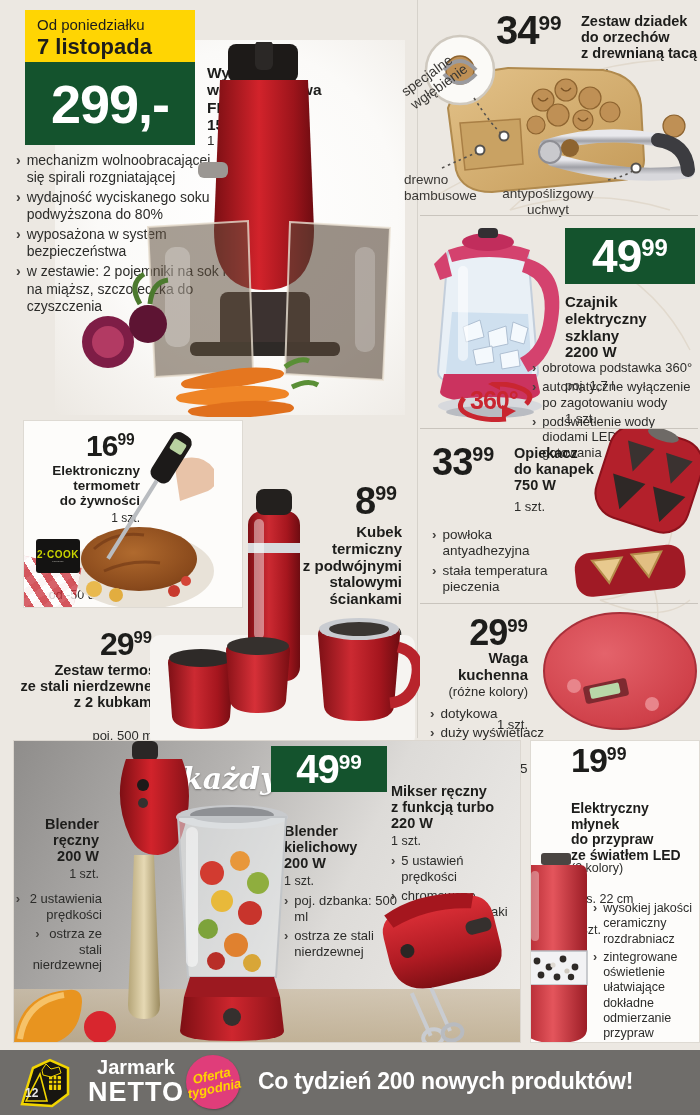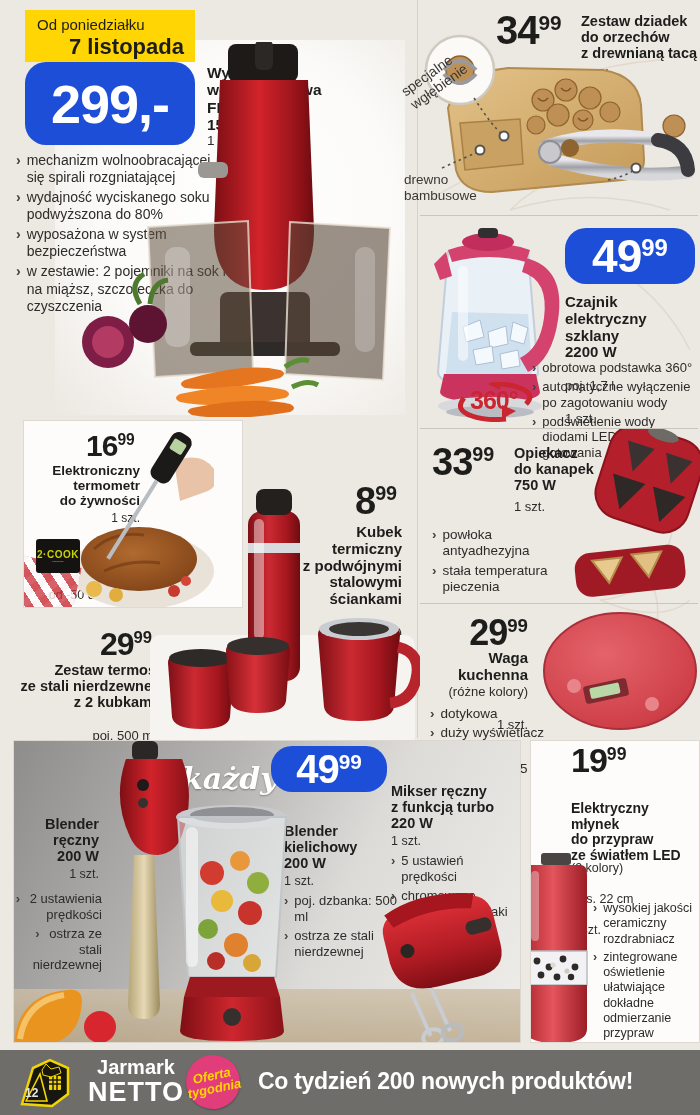--- a/index.html
+++ b/index.html
@@ -10,21 +10,21 @@
     background:#ecE8e2; overflow:hidden;
   }
   .abs { position:absolute; }
   
   .pre { white-space:pre-line; }
   .t-bold { font-weight:bold; color:#1d1d1b; line-height:1.12; white-space:pre-line; }
   .sub { color:#2c2c2a; line-height:1.25; white-space:pre-line; }
   .price-dark { color:#1d1d1b; font-weight:800; letter-spacing:-1px; }
   .price-dark .gr, .price-light .gr { font-size:.52em; vertical-align:super; letter-spacing:0; }
   .price-light { color:#fff; font-weight:800; letter-spacing:-1px; }
-  .orange-box { background:#1d4ed8; display:flex; align-items:center; justify-content:center;border-radius:21px; }
+  .orange-box { background:#14532d; display:flex; align-items:center; justify-content:center; }
   ul.bullets { list-style:none; }
   ul.bullets li { display:flex; color:#2c2c2a; line-height:1.22; margin-bottom:3px; }
   ul.bullets .chev { margin-right:6px; font-weight:bold; color:#44423f; flex:0 0 auto; }
   ul.bullets.right li { display:block; text-align:right; }
   .right { text-align:right; }
   .sep-h { background:#c9c4bd; height:1px; }
   .sep-v { background:#d6d2cb; width:1px; }
   .card-white { background:#fdfcfa; border:1px solid #dedad3; }
   .callout { color:#3a3835; font-size:13.5px; line-height:1.15; white-space:pre-line; }
   
@@ -60,21 +60,21 @@
       <path d="M240,430 q-60,60 -20,130"></path>
       <path d="M600,260 q60,30 90,90"></path>
     </g>
   </svg>
 
   <div class="abs" style="left:0;top:0;width:415px;height:420px;">
     <div class="abs" style="left:55px;top:40px;width:350px;height:375px;background:radial-gradient(ellipse at 55% 45%, #ffffff 0%, #fbfaf8 55%, rgba(251,250,248,0) 100%);"></div>
 
     <div class="abs" style="left:25px;top:10px;width:170px;height:52px;background:#ffd503;color:#1d1d1b;padding:6px 0 0 12px;">
       <div style="font-size:15px;">Od poniedziałku</div>
-      <div style="font-size:22px;font-weight:800;margin-top:1px;margin-left:32px;">7 listopada</div>
+      <div style="font-size:22px;font-weight:800;margin-top:1px;">7 listopada</div>
     </div>
 
     <div class="abs orange-box" style="left:25px;top:62px;width:170px;height:83px;">
       <span class="price-light" style="font-size:54px;">
         <span>299</span><span>,-</span>
       </span>
     </div>
 
     <div class="abs t-bold" style="left:207px;top:64px;width:190px;font-size:15.5px;">Wyciskarka
 wolnoobrotowa
@@ -191,20 +191,22 @@
           <stop offset="0" stop-color="#e8e8ec"></stop>
             <stop offset="0.5" stop-color="#9fa0a6"></stop>
             <stop offset="1" stop-color="#d8d8dc"></stop>
         </linearGradient>
       </defs>
     </svg>
 
     <div class="abs callout" style="left:-22px;top:48px;width:120px;transform:rotate(-36deg);font-size:14px;">specjalne wgłębienie</div>
     <div class="abs callout" style="left:-14px;top:172px;width:90px;">drewno
 bambusowe</div>
+    <div class="abs callout" style="left:70px;top:186px;width:120px;text-align:center;">antypoślizgowy
+uchwyt</div>
   </div>
 
   <div class="abs sep-h" style="left:420px;top:215px;width:278px;"></div>
 
   <div class="abs" style="left:418px;top:216px;width:282px;height:212px;">
     <svg class="abs" style="left:0;top:6px;" width="165" height="200" viewBox="0 0 165 200">
       <path d="M30,30 l80,0 10,120 q0,14 -50,14 q-50,0 -50,-14 z" fill="#e9f0f6" stroke="#c3cedb" stroke-width="2"></path>
       <path d="M34,90 l76,2 4,58 q0,12 -44,12 q-44,0 -42,-12 z" fill="#cfe0ef"></path>
       <g fill="#f4f9fd" stroke="#aebfd2" stroke-width="1">
         <polygon points="45,105 62,98 66,115 48,120"></polygon>

